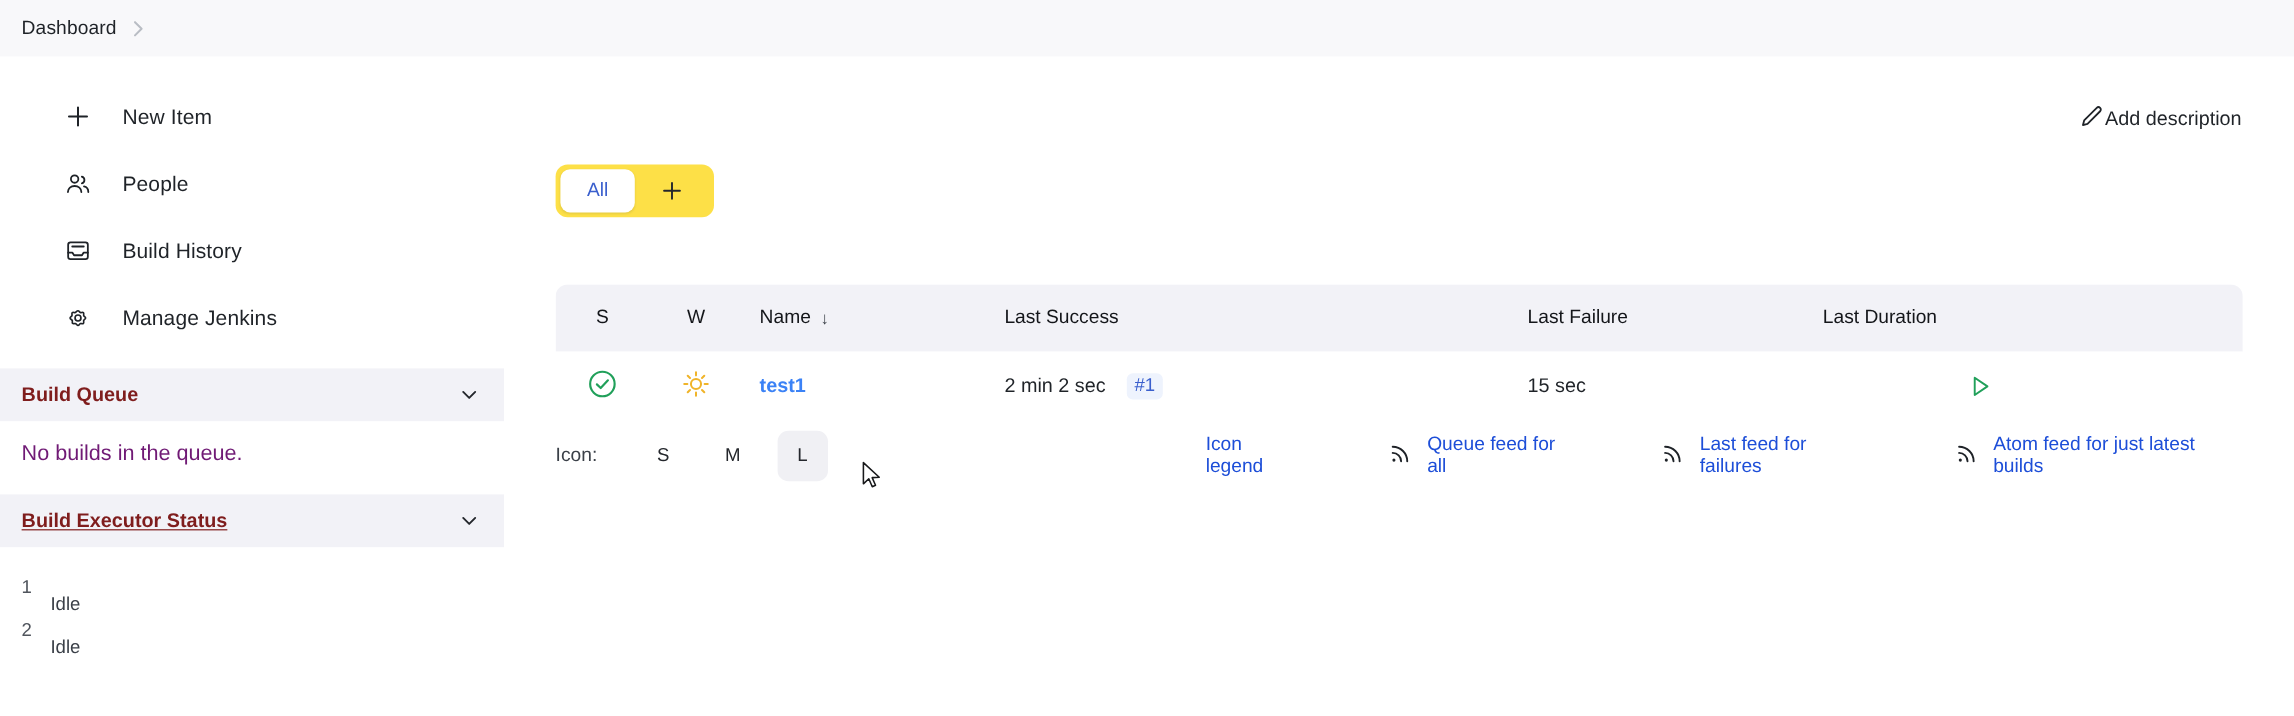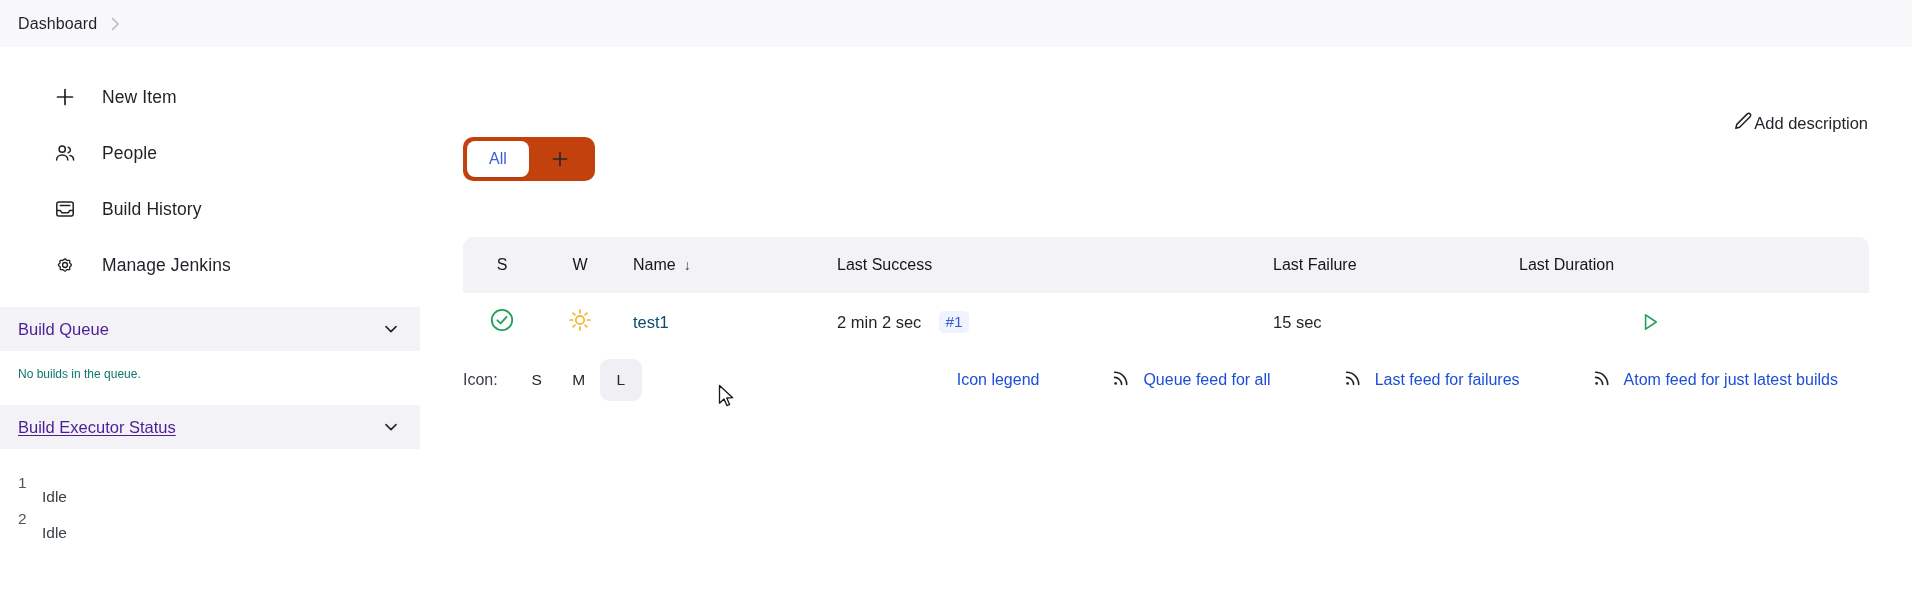--- a/index.html
+++ b/index.html
@@ -75,29 +75,29 @@
     height: 44px;
     background: #f2f2f7;
     display: flex;
     align-items: center;
     justify-content: space-between;
     padding: 0 20px 0 18px;
     cursor: pointer;
   }
   .panel-title {
     font-size: 16.5px;
-    font-weight: normal;
-    color: #4c1d95;
+    font-weight: bold;
+    color: #7f1d1d;
   }
   .panel-title.underlined { text-decoration: underline; text-underline-offset: 2px; }
   .panel-chevron { color: #24272c; display: inline-flex; }
   .panel-body { padding: 16px 0 0 18px; }
   .panel-note {
-    font-size: 12px;
-    color: #0f766e;
+    font-size: 18px;
+    color: #701a75;
     padding-bottom: 10px;
   }
   .executor-row {
     display: flex;
     align-items: center;
     height: 36px;
     font-size: 15.5px;
     color: #3b4048;
   }
   .executor-num { width: 20px; color: #50555d; }
@@ -105,34 +105,34 @@
 
   
   .main {
     position: absolute;
     left: 430px; top: 47px;
     width: 1482px; height: 550px;
   }
 
   .add-description {
     position: absolute;
-    right: 44px; top: 64px;
+    right: 44px; top: 40px;
     display: inline-flex;
     align-items: center;
     gap: 1px;
     font-size: 16.5px;
     color: #1f2328;
     cursor: pointer;
   }
 
   .tab-bar {
     position: absolute;
     left: 33px; top: 90px;
     height: 44px;
-    background: #c2410c;
+    background: #fde047;
     border-radius: 10px;
     display: inline-flex;
     align-items: center;
     padding: 4px;
   }
   .tab {
     height: 36px;
     min-width: 62px;
     padding: 0 18px;
     border-radius: 8px;
@@ -193,23 +193,24 @@
   }
   .jobs-row .td {
     font-size: 16.5px;
     color: #1f2328;
     padding-left: 14px;
     display: flex;
     align-items: center;
   }
   .jobs-row .td.center { justify-content: center; padding-left: 0; }
   .job-link {
-    color: #0c4a6e;
+    color: #3b82f6;
     cursor: pointer;
     font-size: 16.5px;
+    font-weight: bold;
   }
   .build-badge {
     margin-left: 18px;
     color: #3a5fcd;
     background: #eef3fd;
     border-radius: 5px;
     padding: 2px 6px;
     font-size: 15.5px;
     cursor: pointer;
   }
@@ -226,21 +227,21 @@
     position: absolute;
     left: 33px; top: 310px;
     width: 1406px;
     height: 46px;
     display: flex;
     align-items: center;
   }
   .icon-size-group {
     display: flex;
     align-items: center;
-    gap: 0px;
+    gap: 16px;
   }
   .icon-size-label {
     font-size: 16px;
     color: #3b4048;
     margin-right: 18px;
   }
   .size-btn {
     width: 42px; height: 42px;
     border-radius: 9px;
     display: inline-flex;

